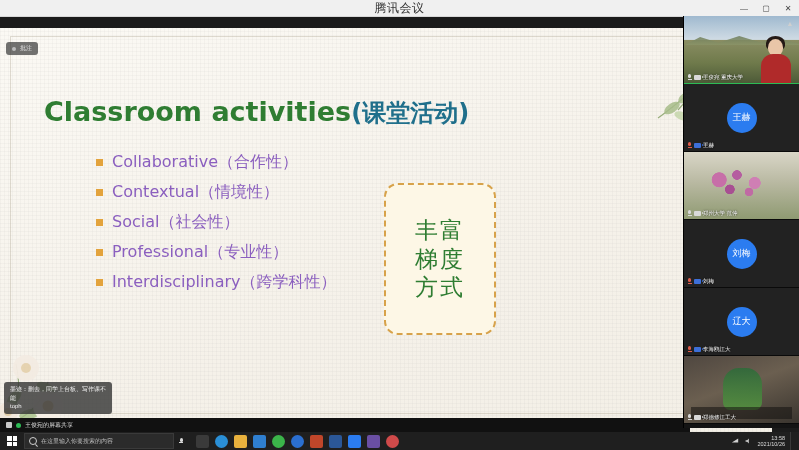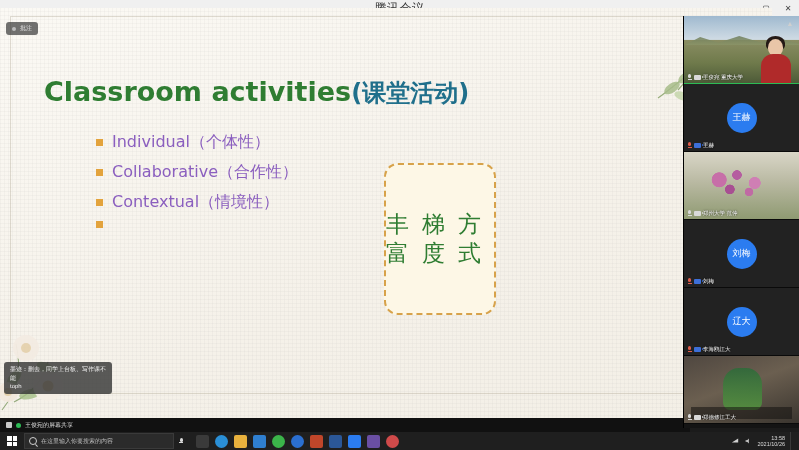--- a/index.html
+++ b/index.html
@@ -51,21 +51,21 @@
     align-items: center;
     justify-content: center;
     font-size: 8px;
     color: #444;
   }
   .win-btn.close { color: #444; }
 
   
   .stage {
     position: absolute;
-    left: 0; top: 8px;
+    left: 0; top: 28px;
     width: 772px;
     height: 412px;
     background: #f7f4ef;
     overflow: hidden;
   }
   .slide-bg {
     position: absolute;
     inset: 0;
     background:
       repeating-linear-gradient(0deg, rgba(0,0,0,0.022) 0px, rgba(0,0,0,0.022) 1px, rgba(0,0,0,0) 1px, rgba(0,0,0,0) 4px),
@@ -141,21 +141,21 @@
   .callout {
     position: absolute;
     left: 384px;
     top: 155px;
     width: 108px;
     height: 148px;
     border: 2px dashed #d7a24a;
     border-radius: 14px;
     background: #fdf7e6;
     display: flex;
-    flex-direction: row;
+    flex-direction: column;
     align-items: center;
     justify-content: center;
   }
   .callout .cline {
     font-size: 23px;
     color: #2f7d32;
     font-family: "DejaVu Sans", sans-serif;
     line-height: 1.25;
     letter-spacing: 2px;
   }
@@ -552,32 +552,37 @@
       <span>批注</span>
     </div>
 
     <div class="slide-title">
       <span class="en">Classroom activities</span><span class="cn">(课堂活动)</span>
     </div>
 
     <div class="bullets">
       <div class="bullet">
         <span class="marker"></span>
-        <span class="btxt">Individual（个体性）</span>
-      </div>
-      <div class="bullet">
-        <span class="marker"></span>
         <span class="btxt">Collaborative（合作性）</span>
       </div>
       <div class="bullet">
         <span class="marker"></span>
         <span class="btxt">Contextual（情境性）</span>
       </div>
       <div class="bullet">
         <span class="marker"></span>
+        <span class="btxt">Social（社会性）</span>
+      </div>
+      <div class="bullet">
+        <span class="marker"></span>
+        <span class="btxt">Professional（专业性）</span>
+      </div>
+      <div class="bullet">
+        <span class="marker"></span>
+        <span class="btxt">Interdisciplinary（跨学科性）</span>
       </div>
     </div>
 
     <div class="callout">
       <div class="cline">丰富</div>
       <div class="cline">梯度</div>
       <div class="cline">方式</div>
     </div>
 
     <div class="hint-box">

